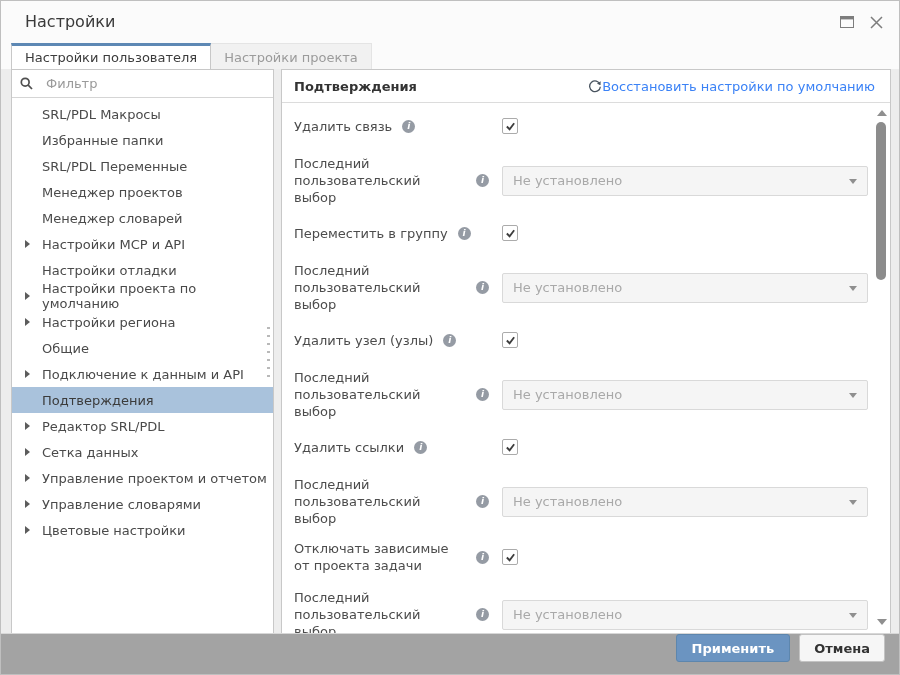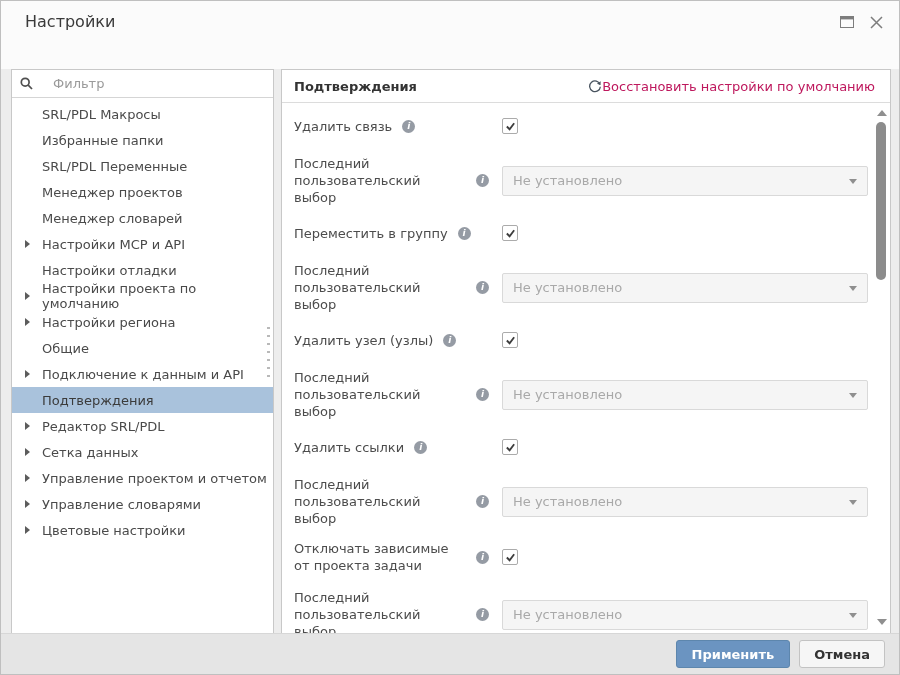--- a/index.html
+++ b/index.html
@@ -18,37 +18,37 @@
   .tabs { position:absolute; top:42px; left:10px; right:10px; height:26px; display:flex; }
   .tab { height:26px; padding:6px 13px 0; font-size:13px; cursor:pointer; white-space:nowrap; }
   .tab.active { background:#fff; border:1px solid #c8c8c8; border-bottom:none; border-top:3px solid #5d88b4; padding-top:4px; color:#3c3c3c; }
   .tab.inactive { background:#f1f1f1; border:1px solid #e4e4e4; border-bottom:none; border-left:none; color:#9b9b9b; }
 
   
   .content-bg { position:absolute; top:68px; left:0; right:0; height:566px; background:#ededed; }
 
   
   .sidebar { position:absolute; top:68px; left:10px; width:263px; height:566px; background:#fff; border:1px solid #c8c8c8; }
-  .filter { height:28px; border-bottom:1px solid #d5d5d5; display:flex; align-items:center; padding:0 8px; gap:20px; }
+  .filter { height:28px; border-bottom:1px solid #d5d5d5; display:flex; align-items:center; padding:0 8px; gap:13px; }
   .filter input { border:none; outline:none; flex:1; font-family:inherit; font-size:13px; color:#555; background:transparent; }
   .filter input::placeholder { color:#9a9a9a; }
   .side-list { position:absolute; top:29px; left:0; right:0; bottom:0; overflow:hidden; padding-top:2px; }
   .side-item { height:26px; display:flex; align-items:center; padding-left:13px; color:#4a4a4a; cursor:pointer; }
   .side-item.selected { background:#a9c2dc; color:#3b3b3b; }
   .tri { width:17px; flex:0 0 17px; display:flex; align-items:center; }
   .tri i { display:block; width:0; height:0; border-left:5px solid #5c5c5c; border-top:4px solid transparent; border-bottom:4px solid transparent; }
   .tri.hidden i { visibility:hidden; }
   .splitter { position:absolute; right:3px; top:50%; transform:translateY(-50%); width:3px; height:50px;
               background:repeating-linear-gradient(to bottom,#b9b9b9 0 2px,transparent 2px 8px); }
 
   
   .panel { position:absolute; top:68px; left:280px; width:610px; height:566px; background:#fff; border:1px solid #c8c8c8; }
   .panel-header { height:33px; border-bottom:1px solid #dcdcdc; display:flex; align-items:center; justify-content:space-between; padding:0 15px 0 12px; }
   .panel-title { font-weight:bold; font-size:13px; color:#333; }
-  .restore { display:flex; align-items:center; gap:0; color:#be185d; cursor:pointer; }
+  .restore { display:flex; align-items:center; gap:0; color:#3b82f6; cursor:pointer; }
   .panel-body { position:absolute; top:34px; left:0; right:0; bottom:0; overflow:hidden; padding:8px 22px 0 12px; }
 
   .row { display:flex; align-items:center; }
   .row.checkbox { min-height:28px; margin-bottom:15px; }
   .row.select { min-height:34px; margin-bottom:13px; }
   .lbl { flex:0 0 200px; width:200px; display:flex; align-items:center; margin-right:8px; color:#4c4c4c; line-height:17px; }
   .lbl-text { max-width:172px; }
   .info { flex:0 0 13px; width:13px; height:13px; border-radius:50%; background:#959ba4; color:#fff; font-size:9px; font-weight:bold; font-style:italic;
           display:flex; align-items:center; justify-content:center; margin-left:10px; cursor:pointer; }
   .cb { width:16px; height:16px; background:#fff; border:1px solid #ababab; border-radius:2px; display:flex; align-items:center; justify-content:center; cursor:pointer; }
@@ -57,22 +57,22 @@
 
   
   .vscroll { position:absolute; top:37px; right:1px; width:15px; bottom:6px; background:#fff; }
   .vs-up, .vs-down { position:absolute; left:0; right:0; height:12px; display:flex; align-items:center; justify-content:center; cursor:pointer; }
   .vs-up { top:0; } .vs-down { bottom:0; }
   .vs-up i { width:0; height:0; border-bottom:6px solid #8f8f8f; border-left:5px solid transparent; border-right:5px solid transparent; }
   .vs-down i { width:0; height:0; border-top:6px solid #8f8f8f; border-left:5px solid transparent; border-right:5px solid transparent; }
   .vs-thumb { position:absolute; left:2px; width:10px; top:15px; height:158px; background:#8c8c8c; border-radius:5px; cursor:pointer; }
 
   
-  .footer { position:absolute; left:0; right:0; bottom:0; height:41px; background:#e5e5e5; border-top:1px solid #d7d7d7;
-            display:flex; align-items:center; justify-content:flex-end; gap:9px; padding-right:14px; }
+  .footer { position:absolute; left:0; right:0; bottom:0; height:41px; background:#a3a3a3; border-top:1px solid #d7d7d7;
+            display:flex; justify-content:flex-end; gap:9px; padding-right:14px; }
   .btn { height:28px; font-family:inherit; font-size:13px; font-weight:bold; border-radius:3px; cursor:pointer; }
   .btn-apply { padding:0 15px; background:#6b94c1; border:1px solid #5d86ad; color:#fff; }
   .btn-cancel { padding:0 14px; background:#f6f6f6; border:1px solid #c3c3c3; color:#333; }
 </style>
 </head>
 <body>
 
 <div class="dialog">
 
   <div class="titlebar">
@@ -85,20 +85,24 @@
           </svg>
       </span>
       <span class="winbtn">
         <svg width="13" height="13" viewBox="0 0 13 13">
             <path d="M1 1 L12 12 M12 1 L1 12" stroke="#7d7d7d" stroke-width="1.5" fill="none"></path>
           </svg>
       </span>
     </div>
   </div>
 
+  <div class="tabs" id="tabs">
+      <div class="tab active">Настройки пользователя</div>
+      <div class="tab inactive">Настройки проекта</div>
+    </div>
 
   <div class="content-bg"></div>
 
   <aside class="sidebar">
     <div class="filter">
       <span style="display:flex;">
         <svg width="13" height="13" viewBox="0 0 13 13">
             <circle cx="5.2" cy="5.2" r="3.9" fill="none" stroke="#4f4f4f" stroke-width="1.7"></circle>
             <path d="M8.2 8.2 L12 12" stroke="#4f4f4f" stroke-width="1.7"></path>
           </svg>

